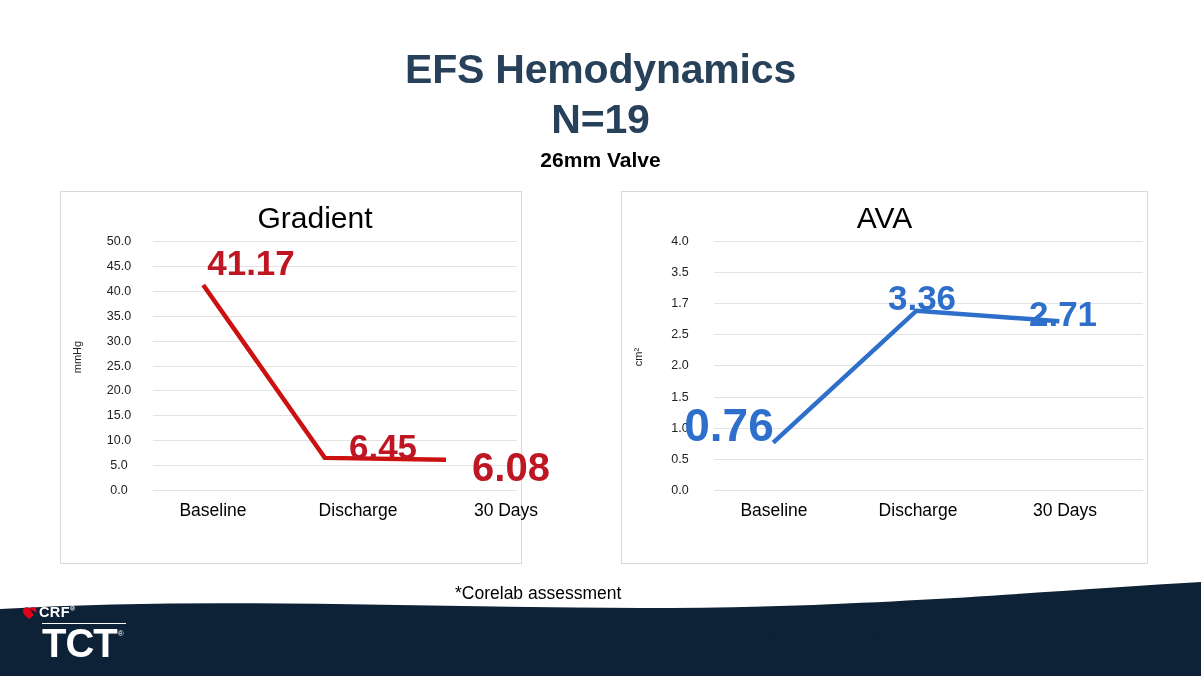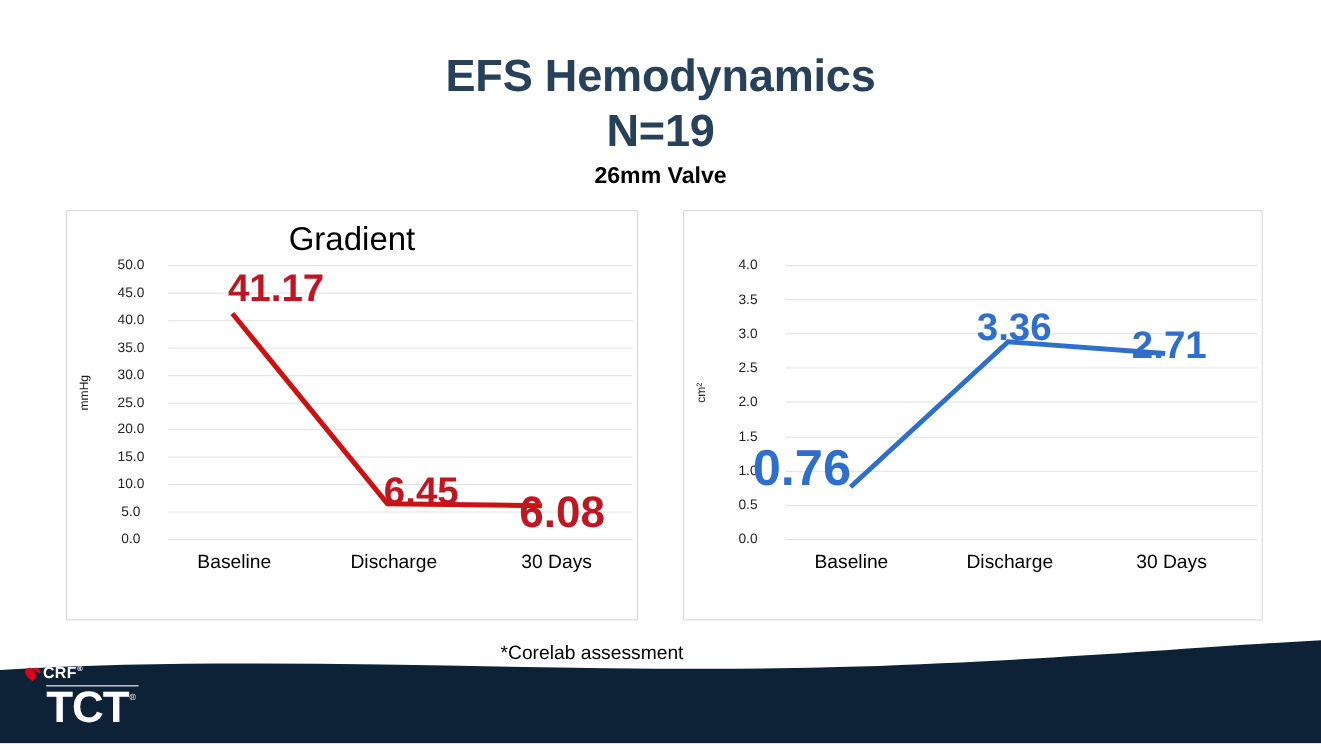--- a/index.html
+++ b/index.html
@@ -43,21 +43,21 @@
 
   
   .chart-card {
     position: absolute;
     top: 191px;
     height: 373px;
     background: #ffffff;
     border: 1px solid #d9d9d9;
     box-sizing: border-box;
   }
-  #chart-gradient { left: 60px;  width: 520px; }
+  #chart-gradient { left: 60px;  width: 462px; padding-left: 24px; }
   #chart-ava      { left: 621px; width: 527px; }
 
   .chart-title {
     position: absolute;
     top: 9px;
     width: 100%;
     text-align: center;
     font-size: 30px;
     color: #000000;
     font-weight: normal;
@@ -270,27 +270,28 @@
   <div class="datalabel red" style="left: 190px; top: 71px; font-size: 35px; color: rgb(190, 22, 34);">41.17</div>
   <div class="datalabel red" style="left: 322px; top: 255px; font-size: 35px; color: rgb(190, 22, 34);">6.45</div>
   <div class="datalabel red" style="left: 450px; top: 255px; font-size: 40px; color: rgb(190, 22, 34); margin-top: 20px;">6.08</div>
 
   <div class="xtick" style="left:152px">Baseline</div>
   <div class="xtick" style="left:297px">Discharge</div>
   <div class="xtick" style="left:445px">30 Days</div>
 </div>
 
 <div class="chart-card" id="chart-ava">
+  <div class="chart-title">AVA</div>
 
   <div class="axis-unit" id="ava-axis-unit">cm²</div>
 
   <div class="ytick-col">
     <div class="ytick" style="top:49px">4.0</div>
     <div class="ytick" style="top:80.1px">3.5</div>
-    <div class="ytick" style="top:111.2px">3.0</div>
+    <div class="ytick" style="top:111.2px">1.7</div>
     <div class="ytick" style="top:142.3px">2.5</div>
     <div class="ytick" style="top:173.4px">2.0</div>
     <div class="ytick" style="top:204.5px">1.5</div>
     <div class="ytick" style="top:235.6px">1.0</div>
     <div class="ytick" style="top:266.7px">0.5</div>
     <div class="ytick" style="top:298px">0.0</div>
   </div>
 
   <div class="plot">
     <div class="gridline" style="top:0px"></div>

